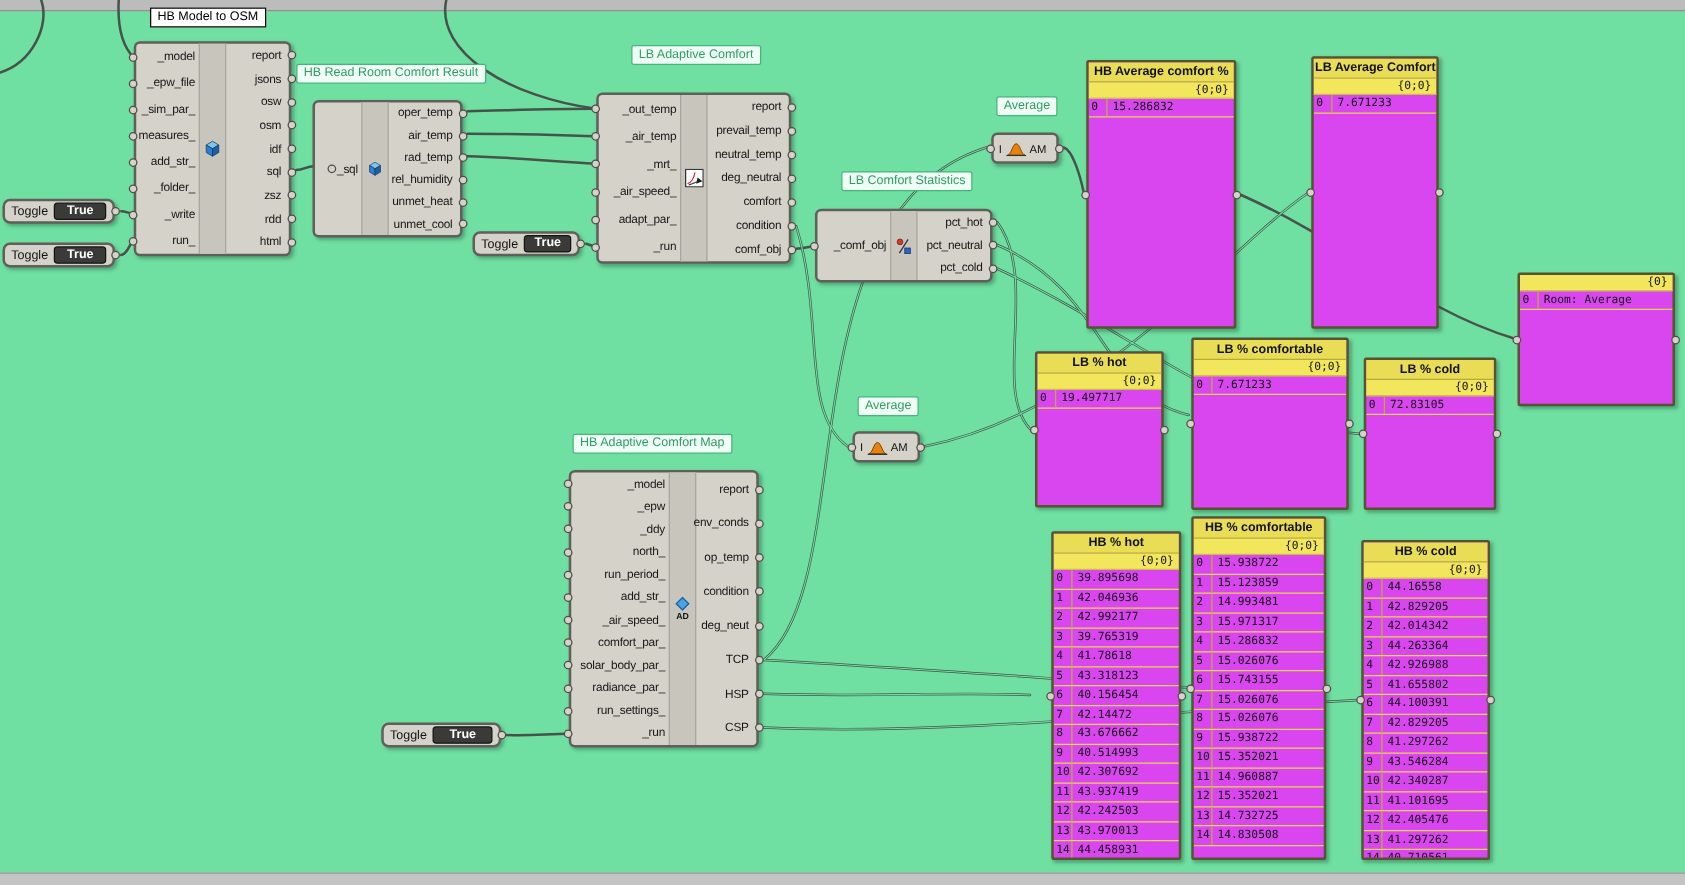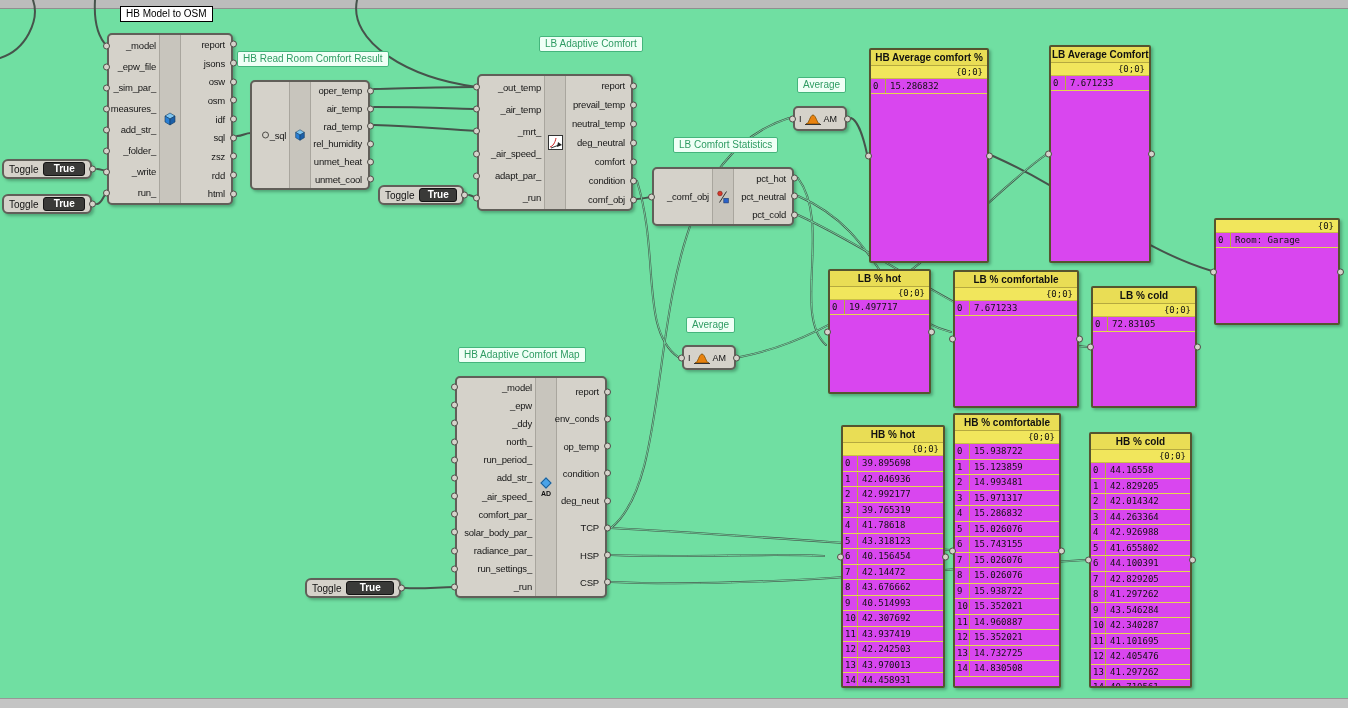--- a/index.html
+++ b/index.html
@@ -107,21 +107,21 @@
       <use href="#w17"></use>
         <use href="#w18"></use>
         <use href="#w19"></use>
         <use href="#w20"></use>
         <use href="#w21"></use>
     </g>
   </svg>
 
   <div class="tag white" style="left:120px;top:6px;">HB Model to OSM</div>
   <div class="tag green" style="left:237px;top:51px;">HB Read Room Comfort Result</div>
-  <div class="tag green" style="left:505px;top:36px;margin-left:34px;">LB Adaptive Comfort</div>
+  <div class="tag green" style="left:505px;top:36px;">LB Adaptive Comfort</div>
   <div class="tag green" style="left:673px;top:137px;">LB Comfort Statistics</div>
   <div class="tag green" style="left:797px;top:77px;">Average</div>
   <div class="tag green" style="left:686px;top:317px;">Average</div>
   <div class="tag green" style="left:458px;top:347px;">HB Adaptive Comfort Map</div>
 
   <div class="comp" style="left:107px;top:33px;width:126px;height:172px;">
     <div class="col in-col">
 
     <div class="prt">
         <i class="nub in"></i>
@@ -515,26 +515,26 @@
   </div>
 
   <div class="panel" style="left:1214px;top:218px;width:126px;height:107px;">
     <i class="nub in"></i>
     <i class="nub out"></i>
     <div class="pstream">{0}</div>
     <div class="prows">
 
     <div class="prow">
         <span class="pidx">0</span>
-          <span class="pval">Room: Garage</span>
-      </div>
-      </div>
-  </div>
-
-  <div class="panel" style="left:828px;top:269px;width:103px;height:125px;">
+          <span class="pval">Room: Average</span>
+      </div>
+      </div>
+  </div>
+
+  <div class="panel" style="left:828px;top:281px;width:103px;height:125px;">
     <i class="nub in"></i>
     <i class="nub out"></i>
     <div class="ptitle">LB % hot</div>
     <div class="pstream">{0;0}</div>
     <div class="prows">
 
     <div class="prow">
         <span class="pidx">0</span>
           <span class="pval">19.497717</span>
       </div>

